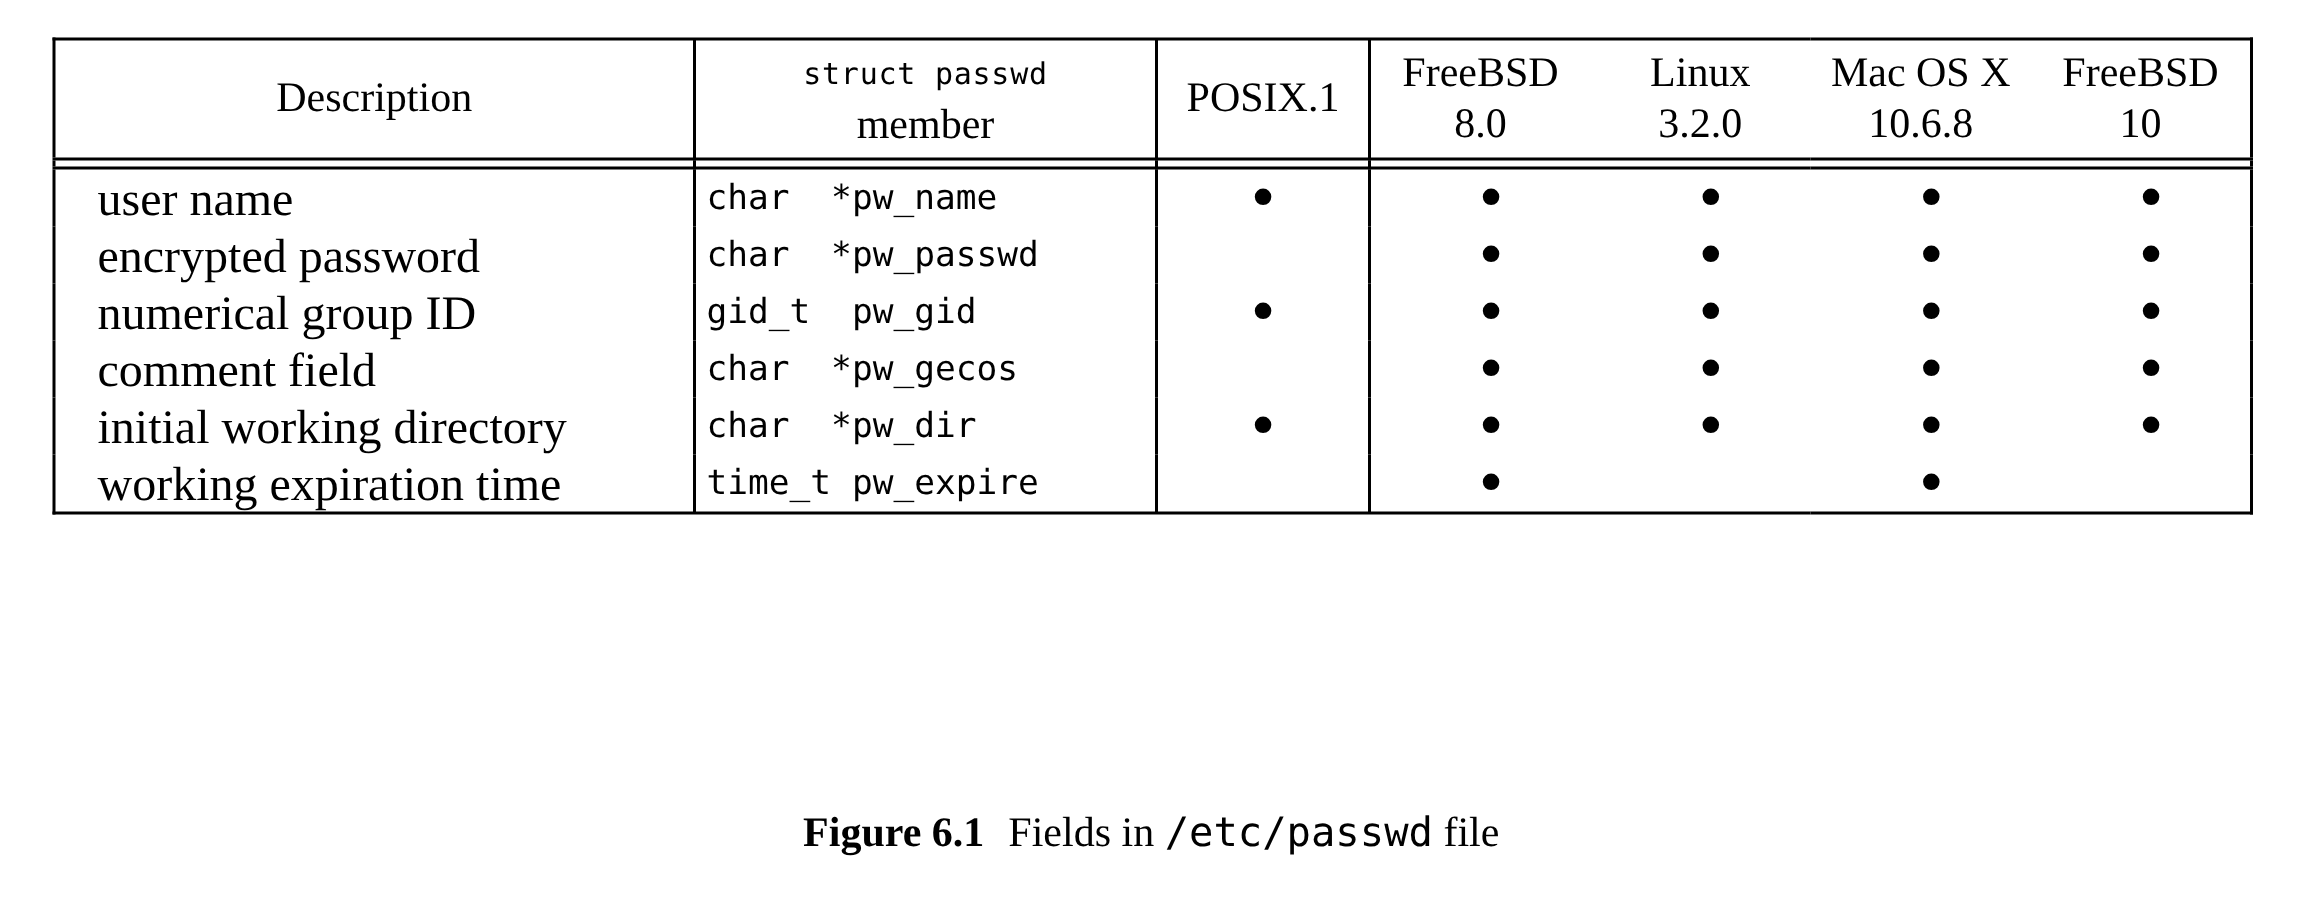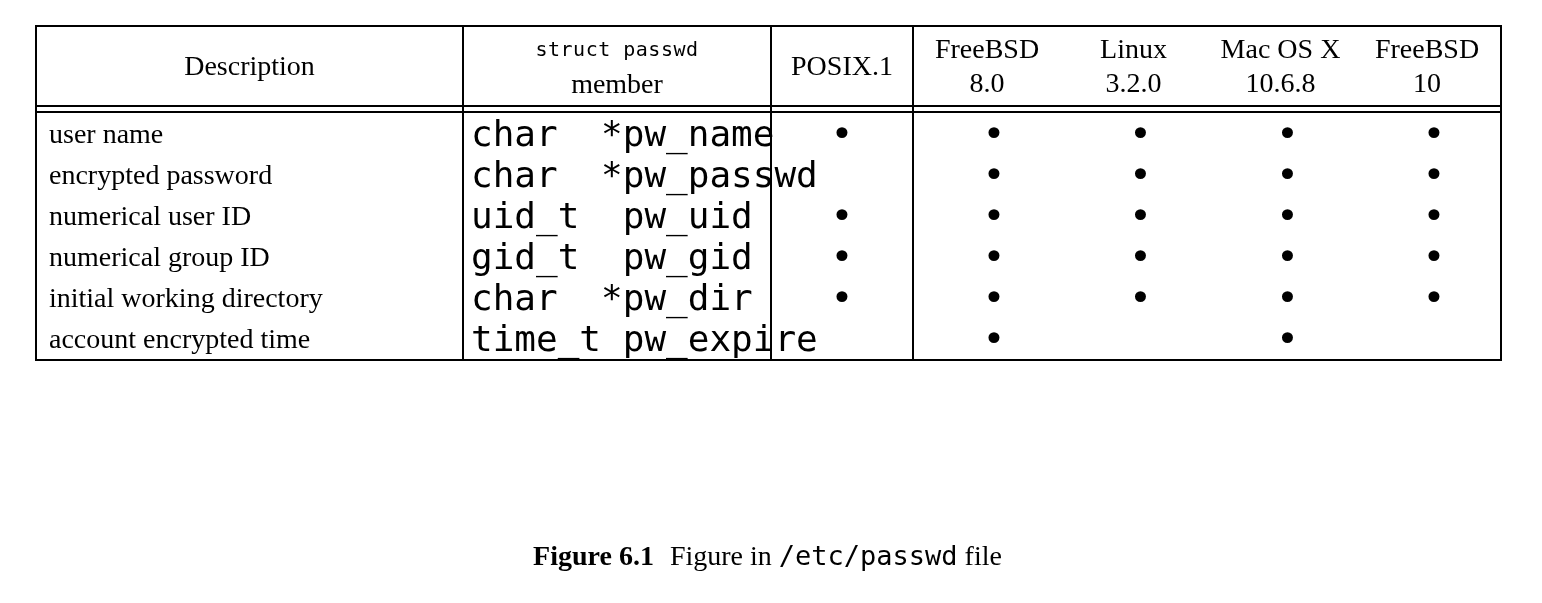--- a/index.html
+++ b/index.html
@@ -44,27 +44,27 @@
   }
   .hdr-line  { font-size: 28px; line-height: 34px; }
   .hdr-mono  { font-family: "DejaVu Sans Mono", monospace; font-size: 20px; line-height: 36px; letter-spacing: 0.5px; }
 
   tbody td {
     height: 38px;
     padding: 0;
     vertical-align: middle;
   }
   td.desc {
-    font-size: 28px;
-    padding-left: 12px;
+    font-size: 32px;
+    padding-left: 28px;
     white-space: nowrap;
   }
   td.member {
     font-family: "DejaVu Sans Mono", monospace;
-    font-size: 36px;
+    font-size: 23px;
     letter-spacing: 0;
     white-space: pre;
     padding-left: 7px;
     margin-top: 13px;
   }
   td.dot { text-align: center; }
   td.dot-os { padding-left: 14px; }
   td.dot span {
     display: block;
     font-family: "DejaVu Sans", sans-serif;
@@ -172,78 +172,78 @@
               <span>•</span>
             </td>
           <td class="dot dot-os">
               <span>•</span>
             </td>
           <td class="dot dot-os">
               <span>•</span>
             </td>
         </tr>
         <tr>
-          <td class="desc vr">numerical user ID</td>
-          <td class="member vr">uid_t  pw_uid</td>
-          <td class="dot vr">
-              <span>•</span>
-            </td>
-          <td class="dot dot-os">
-              <span>•</span>
-            </td>
-          <td class="dot dot-os">
-              <span>•</span>
-            </td>
-          <td class="dot dot-os">
-              <span>•</span>
-            </td>
-          <td class="dot dot-os">
-              <span>•</span>
-            </td>
-        </tr>
-        <tr>
           <td class="desc vr">numerical group ID</td>
           <td class="member vr">gid_t  pw_gid</td>
           <td class="dot vr">
               <span>•</span>
             </td>
           <td class="dot dot-os">
               <span>•</span>
             </td>
           <td class="dot dot-os">
               <span>•</span>
             </td>
           <td class="dot dot-os">
               <span>•</span>
             </td>
           <td class="dot dot-os">
               <span>•</span>
             </td>
         </tr>
         <tr>
+          <td class="desc vr">comment field</td>
+          <td class="member vr">char  *pw_gecos</td>
+          <td class="dot vr">
+              <span></span>
+            </td>
+          <td class="dot dot-os">
+              <span>•</span>
+            </td>
+          <td class="dot dot-os">
+              <span>•</span>
+            </td>
+          <td class="dot dot-os">
+              <span>•</span>
+            </td>
+          <td class="dot dot-os">
+              <span>•</span>
+            </td>
+        </tr>
+        <tr>
           <td class="desc vr">initial working directory</td>
           <td class="member vr">char  *pw_dir</td>
           <td class="dot vr">
               <span>•</span>
             </td>
           <td class="dot dot-os">
               <span>•</span>
             </td>
           <td class="dot dot-os">
               <span>•</span>
             </td>
           <td class="dot dot-os">
               <span>•</span>
             </td>
           <td class="dot dot-os">
               <span>•</span>
             </td>
         </tr>
         <tr>
-          <td class="desc vr">account encrypted time</td>
+          <td class="desc vr">working expiration time</td>
           <td class="member vr">time_t pw_expire</td>
           <td class="dot vr">
               <span></span>
             </td>
           <td class="dot dot-os">
               <span>•</span>
             </td>
           <td class="dot dot-os">
               <span></span>
             </td>
@@ -252,18 +252,18 @@
             </td>
           <td class="dot dot-os">
               <span></span>
             </td>
         </tr>
       </tbody>
     </table>
   </div>
 
   <div class="caption">
-    <span class="fig-label">Figure 6.1</span><span>Figure in</span>
+    <span class="fig-label">Figure 6.1</span><span>Fields in</span>
     <span class="mono">/etc/passwd</span>
     <span>file</span>
   </div>
 
 </div>
 
 </body></html>

